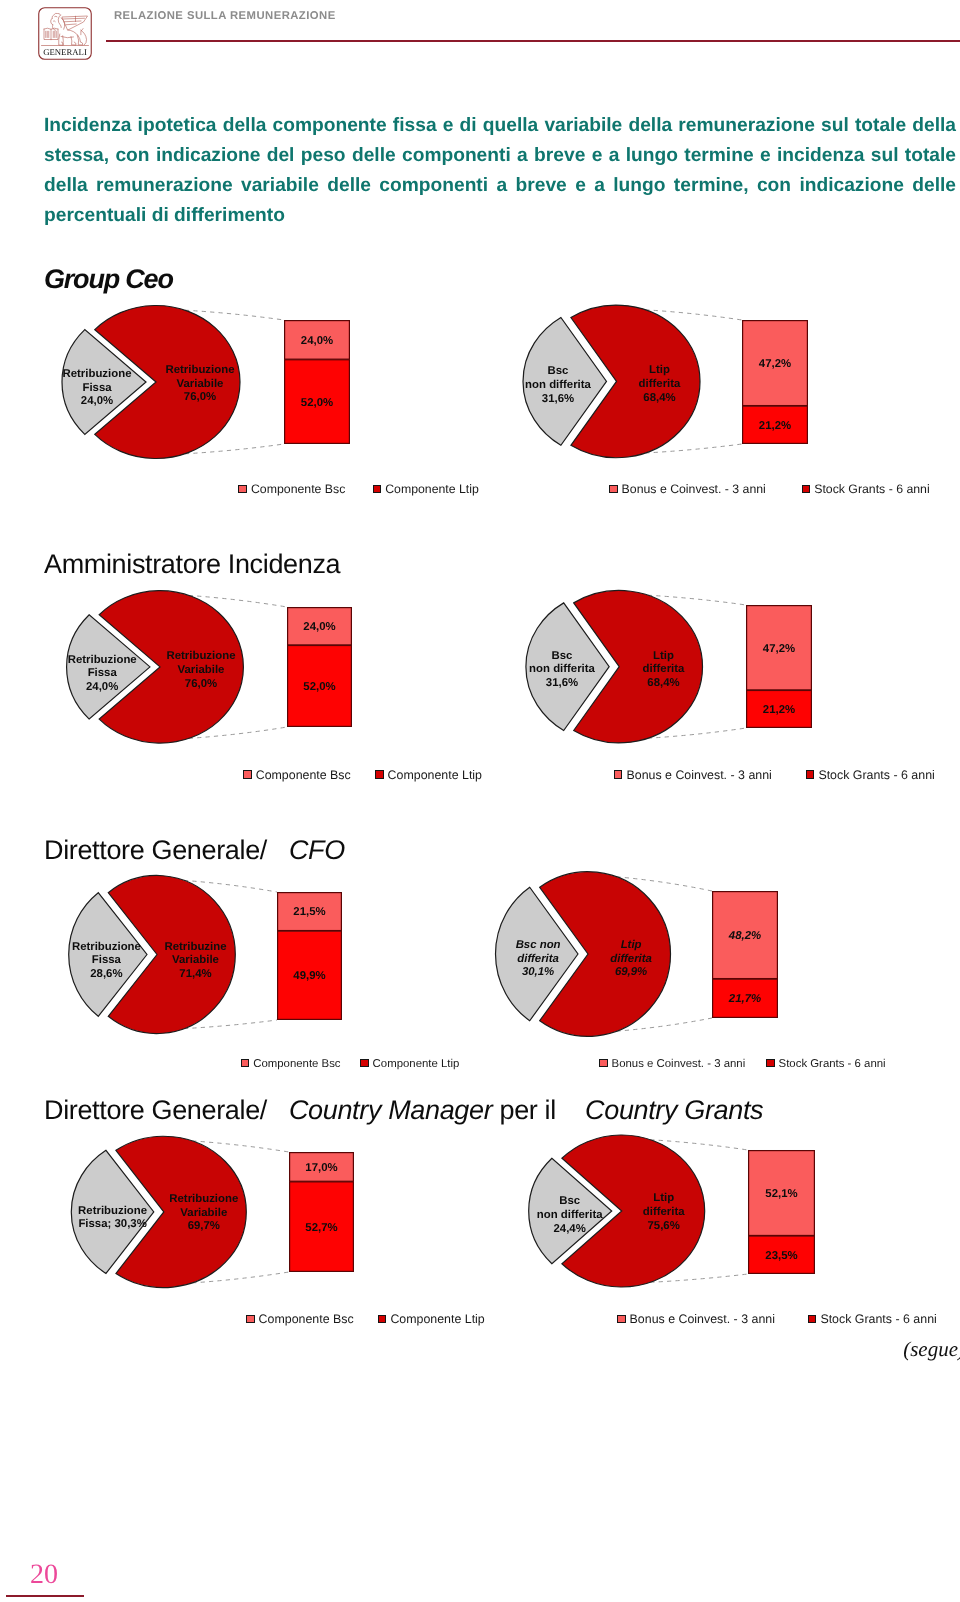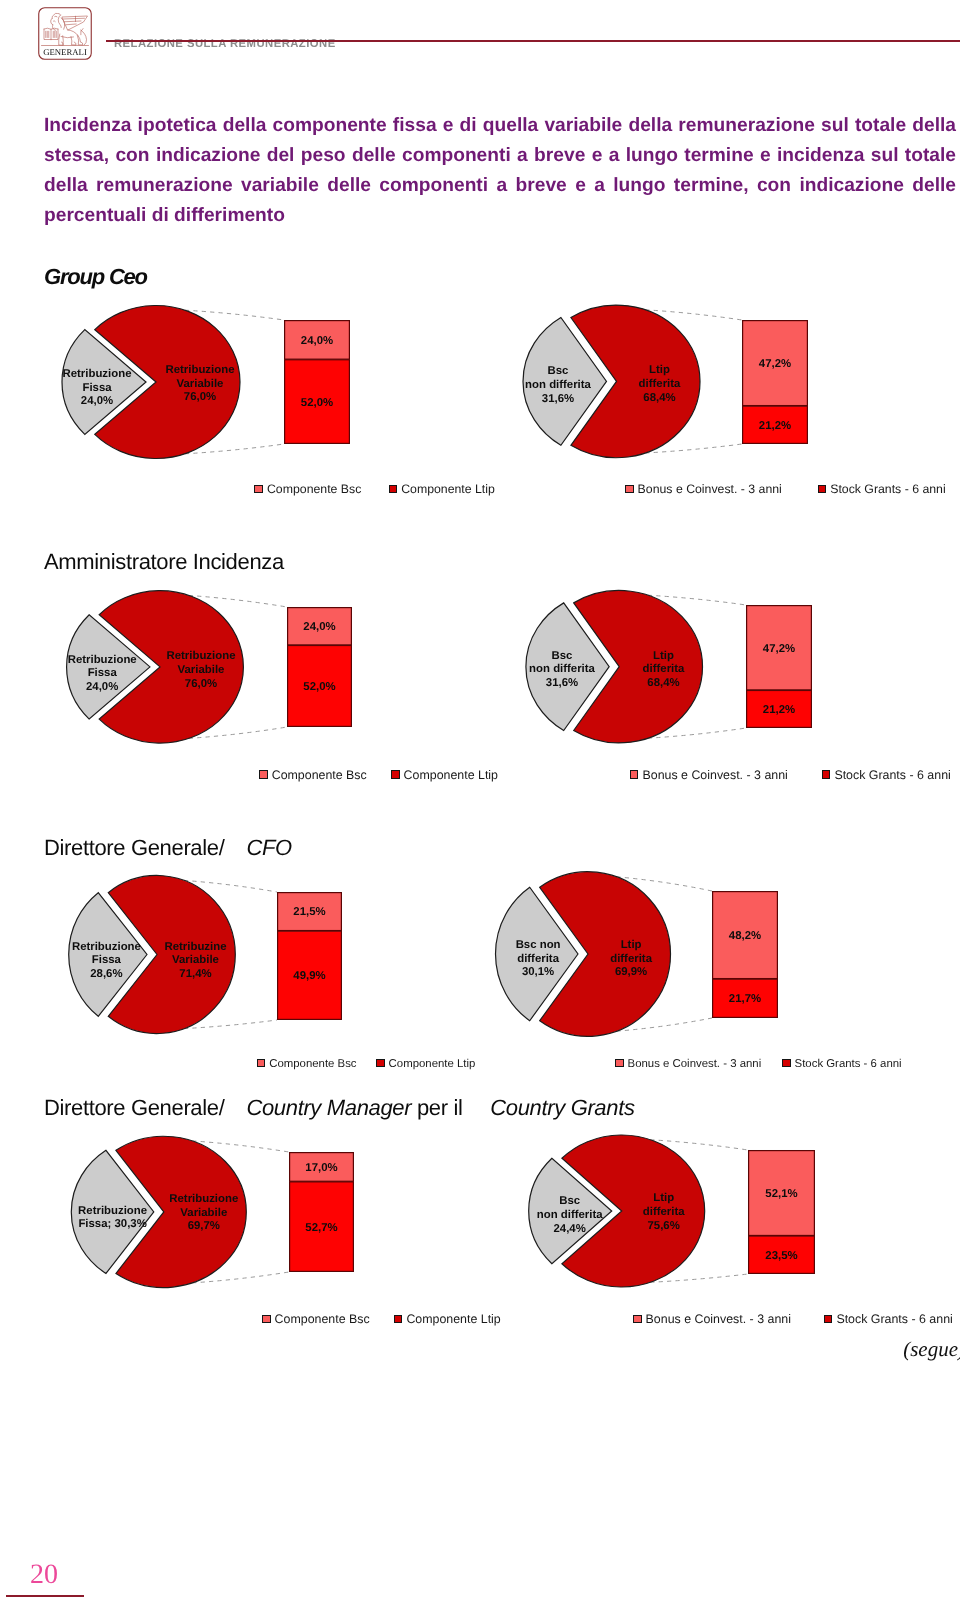--- a/index.html
+++ b/index.html
@@ -3,36 +3,36 @@
 <meta charset="utf-8">
 <title>Relazione sulla remunerazione</title>
 <style>
   html,body{margin:0;padding:0;}
   body{width:960px;height:1602px;background:#ffffff;-webkit-font-smoothing:antialiased;text-rendering:geometricPrecision;
        font-family:"Liberation Sans",sans-serif;position:relative;overflow:hidden;}
   .page{position:absolute;left:0;top:0;width:960px;height:1602px;}
 
   
   .hdr-logo{position:absolute;left:38px;top:7px;width:56px;height:54px;}
-  .hdr-title{position:absolute;left:114px;top:38px;font-size:11.3px;font-weight:bold;
+  .hdr-title{position:absolute;left:114px;top:10px;font-size:11.3px;font-weight:bold;
              letter-spacing:.45px;color:#8c8c8c;white-space:nowrap;}
   .hdr-rule{position:absolute;left:106px;top:40px;width:854px;height:1.6px;background:#8c1a2b;}
 
   
   .intro{position:absolute;left:44px;top:111px;width:912px;
-         font-size:19.2px;line-height:30px;color:#701a75;font-weight:bold;
+         font-size:19.2px;line-height:30px;color:#0f766e;font-weight:bold;
          text-align:justify;}
 
   
-  .sec-head{position:absolute;font-size:22px;color:#0d0d0d;white-space:nowrap;letter-spacing:-.35px;text-align:center;}
+  .sec-head{position:absolute;font-size:27px;color:#0d0d0d;white-space:nowrap;letter-spacing:-.35px;text-align:center;}
   .sec-head .it{font-style:italic;margin-left:22px;}
   .sec-head .bi{font-weight:bold;font-style:italic;letter-spacing:-1.2px;}
 
   
-  .legend{position:absolute;font-size:12.3px;color:#1a1a1a;white-space:nowrap;margin-left:16px;}
+  .legend{position:absolute;font-size:12.3px;color:#1a1a1a;white-space:nowrap;}
   .legend .sw{display:inline-block;width:6.6px;height:6.2px;border:1.1px solid #151515;
               vertical-align:0px;margin-right:4px;}
 
   
   .pagenum{position:absolute;left:30px;top:1565px;font-family:"Liberation Serif",serif;
            font-size:28px;line-height:19px;color:#ec4899;}
   .pagerule{position:absolute;left:6px;top:1595px;width:78px;height:2px;background:#8c1a2b;}
   .segue{position:absolute;left:957px;top:1337px;font-family:"Liberation Serif",serif;
          font-style:italic;font-size:21px;color:#111;transform:translateX(-100%);margin-left:8px;}
   svg{display:block;}
@@ -185,21 +185,21 @@
           <text x="106.4" y="977.004" font-size="11.4" text-anchor="middle" fill="#0d0d0d" font-family="Liberation Sans, sans-serif" font-weight="bold">28,6%</text>
           <text x="195.5" y="949.604" font-size="11.4" text-anchor="middle" fill="#0d0d0d" font-family="Liberation Sans, sans-serif" font-weight="bold">Retribuzine</text>
           <text x="195.5" y="963.3040000000001" font-size="11.4" text-anchor="middle" fill="#0d0d0d" font-family="Liberation Sans, sans-serif" font-weight="bold">Variabile</text>
           <text x="195.5" y="977.004" font-size="11.4" text-anchor="middle" fill="#0d0d0d" font-family="Liberation Sans, sans-serif" font-weight="bold">71,4%</text>
           <rect x="277.6" y="892.6" width="63.8" height="37.943417366946775" fill="#fa5c5c" stroke="#5a0505" stroke-width="1.2"></rect>
           <rect x="277.6" y="931.1434173669468" width="63.8" height="88.25658263305321" fill="#fe0202" stroke="#5a0505" stroke-width="1.2"></rect>
           <text x="309.5" y="915.3757086834735" font-size="11.4" text-anchor="middle" fill="#0d0d0d" font-family="Liberation Sans, sans-serif" font-weight="bold">21,5%</text>
           <text x="309.5" y="979.3757086834734" font-size="11.4" text-anchor="middle" fill="#0d0d0d" font-family="Liberation Sans, sans-serif" font-weight="bold">49,9%</text>
         </svg>
       </div>
-      <div style="position: absolute; left: 0px; top: 0px; width: 796px; height: 1602px;">
+      <div style="position: absolute; left: 0px; top: 0px; width: 796px; height: 1602px; font-style: italic;">
         <svg width="960" height="1602" viewBox="0 0 960 1602" style="position:absolute;left:0;top:0;pointer-events:none">
           <path d="M 616.5 876.8 Q 664.2 881.0 712 891" fill="none" stroke="#9a9a9a" stroke-width="1" stroke-dasharray="4.2 4.2"></path>
           <path d="M 616.5 1031.2 Q 664.2 1027.3 712 1018" fill="none" stroke="#9a9a9a" stroke-width="1" stroke-dasharray="4.2 4.2"></path>
           <path d="M 588.00 954.00 L 539.72 887.27 A 82.5 82.3 0 1 1 539.72 1020.73 Z" fill="#c80404" stroke="#1c1c1c" stroke-width="1.2" stroke-linejoin="miter"></path>
           <path d="M 578.00 954.00 L 529.72 1020.73 A 82.5 82.3 0 0 1 529.72 887.27 Z" fill="#cccccc" stroke="#1c1c1c" stroke-width="1.2" stroke-linejoin="miter"></path>
           <text x="538.1" y="947.804" font-size="11.4" text-anchor="middle" fill="#0d0d0d" font-family="Liberation Sans, sans-serif" font-weight="bold">Bsc non</text>
           <text x="538.1" y="961.504" font-size="11.4" text-anchor="middle" fill="#0d0d0d" font-family="Liberation Sans, sans-serif" font-weight="bold">differita</text>
           <text x="538.1" y="975.204" font-size="11.4" text-anchor="middle" fill="#0d0d0d" font-family="Liberation Sans, sans-serif" font-weight="bold">30,1%</text>
           <text x="631.1" y="947.804" font-size="11.4" text-anchor="middle" fill="#0d0d0d" font-family="Liberation Sans, sans-serif" font-weight="bold">Ltip</text>
           <text x="631.1" y="961.504" font-size="11.4" text-anchor="middle" fill="#0d0d0d" font-family="Liberation Sans, sans-serif" font-weight="bold">differita</text>

